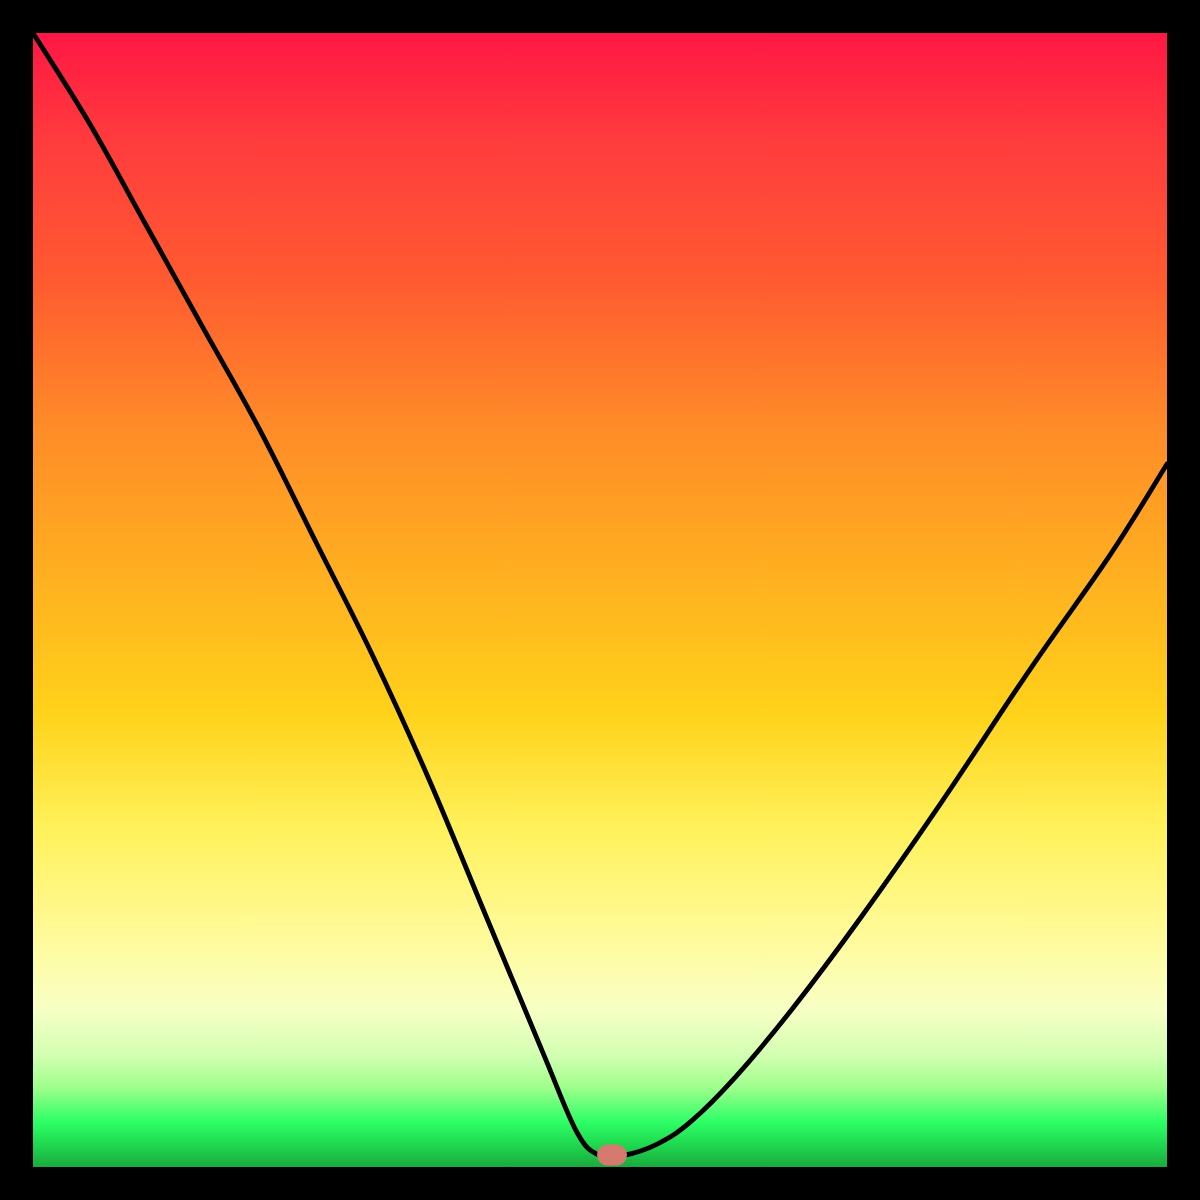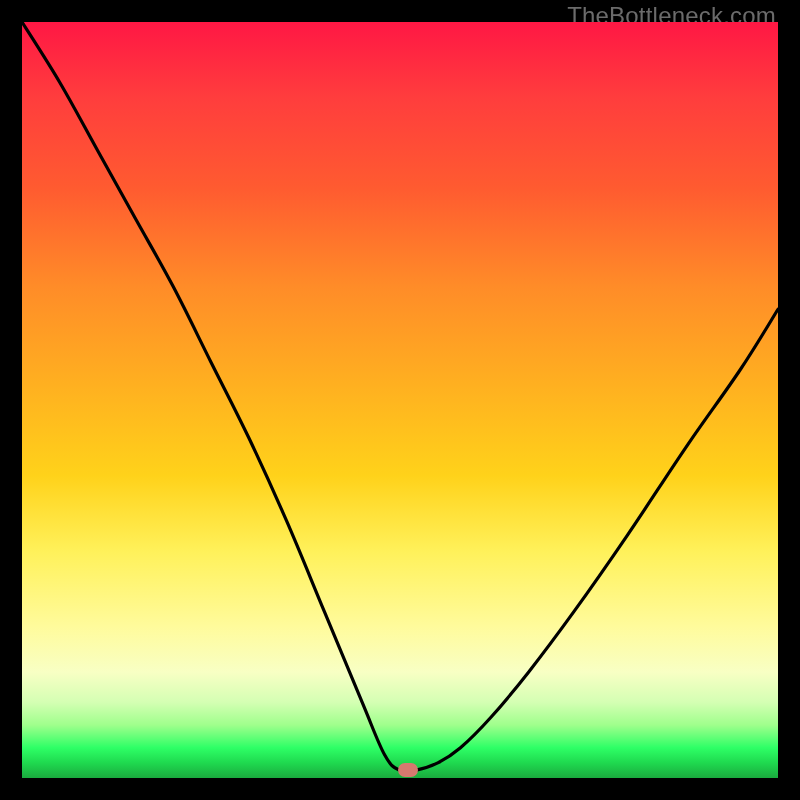--- a/index.html
+++ b/index.html
@@ -55,20 +55,19 @@
     height: 14px;
     border-radius: 7px;
     background: #d6796f;
     transform: translate(-50%, -50%);
   }
 </style>
 </head>
 <body>
 
 <div class="chart-container">
-  <div class="watermark">TheBottleneck.com</div>
   <div class="plot-area">
     <svg class="curve" viewBox="0 0 756 756" preserveAspectRatio="none">
       <path id="curve-path" fill="none" stroke="#000" stroke-width="3.2" stroke-linejoin="round" stroke-linecap="round" d="M 0 0 C 6.804 10.886400000000004, 24.192000000000004 37.346400000000024, 37.800000000000004 60.48000000000002 C 51.408 83.61360000000002, 61.99200000000001 104.02559999999997, 75.60000000000001 128.51999999999998 C 89.20800000000001 153.0144, 99.79199999999999 172.06560000000007, 113.39999999999999 196.56000000000006 C 127.008 221.05440000000004, 137.592 238.74479999999997, 151.20000000000002 264.59999999999997 C 164.80800000000002 290.45519999999993, 175.392 312.984, 189 340.2 C 202.608 367.416, 213.19199999999998 387.2232, 226.79999999999998 415.8 C 240.408 444.3768, 250.99199999999996 467.66159999999996, 264.59999999999997 498.96 C 278.20799999999997 530.2583999999999, 288.79200000000003 557.0208, 302.40000000000003 589.6800000000001 C 316.00800000000004 622.3392000000001, 329.3136 654.5448, 340.2 680.4 C 351.08639999999997 706.2552, 356.076 721.0728, 362.88 733.32 C 369.68399999999997 745.5672000000001, 372.5568 745.7184000000001, 378 748.44 C 383.4432 751.1616, 386.31600000000003 749.8008000000001, 393.12 748.44 C 399.924 747.0792, 407.6352 744.9624, 415.8 740.88 C 423.9648 736.7976, 428.95439999999996 733.9248, 438.47999999999996 725.76 C 448.00559999999996 717.5952, 456.47279999999995 709.1279999999999, 468.71999999999997 695.52 C 480.9672 681.912, 491.55120000000005 669.2112, 506.52000000000004 650.16 C 521.4888000000001 631.1088, 534.1896 614.1744000000001, 551.88 589.6800000000001 C 569.5704 565.1856, 584.388 544.0175999999999, 604.8000000000001 514.0799999999999 C 625.2120000000001 484.1423999999999, 644.868 453.2976, 665.28 423.36 C 685.6919999999999 393.42240000000004, 701.8703999999999 372.2544, 718.1999999999999 347.76 C 734.5296 323.2656, 749.196 298.1664, 756 287.28000000000003"></path>
     </svg>
     <div id="marker" class="marker" style="left: 385.56px; top: 748.44px;"></div>
   </div>
 </div>
 
 </body></html>

